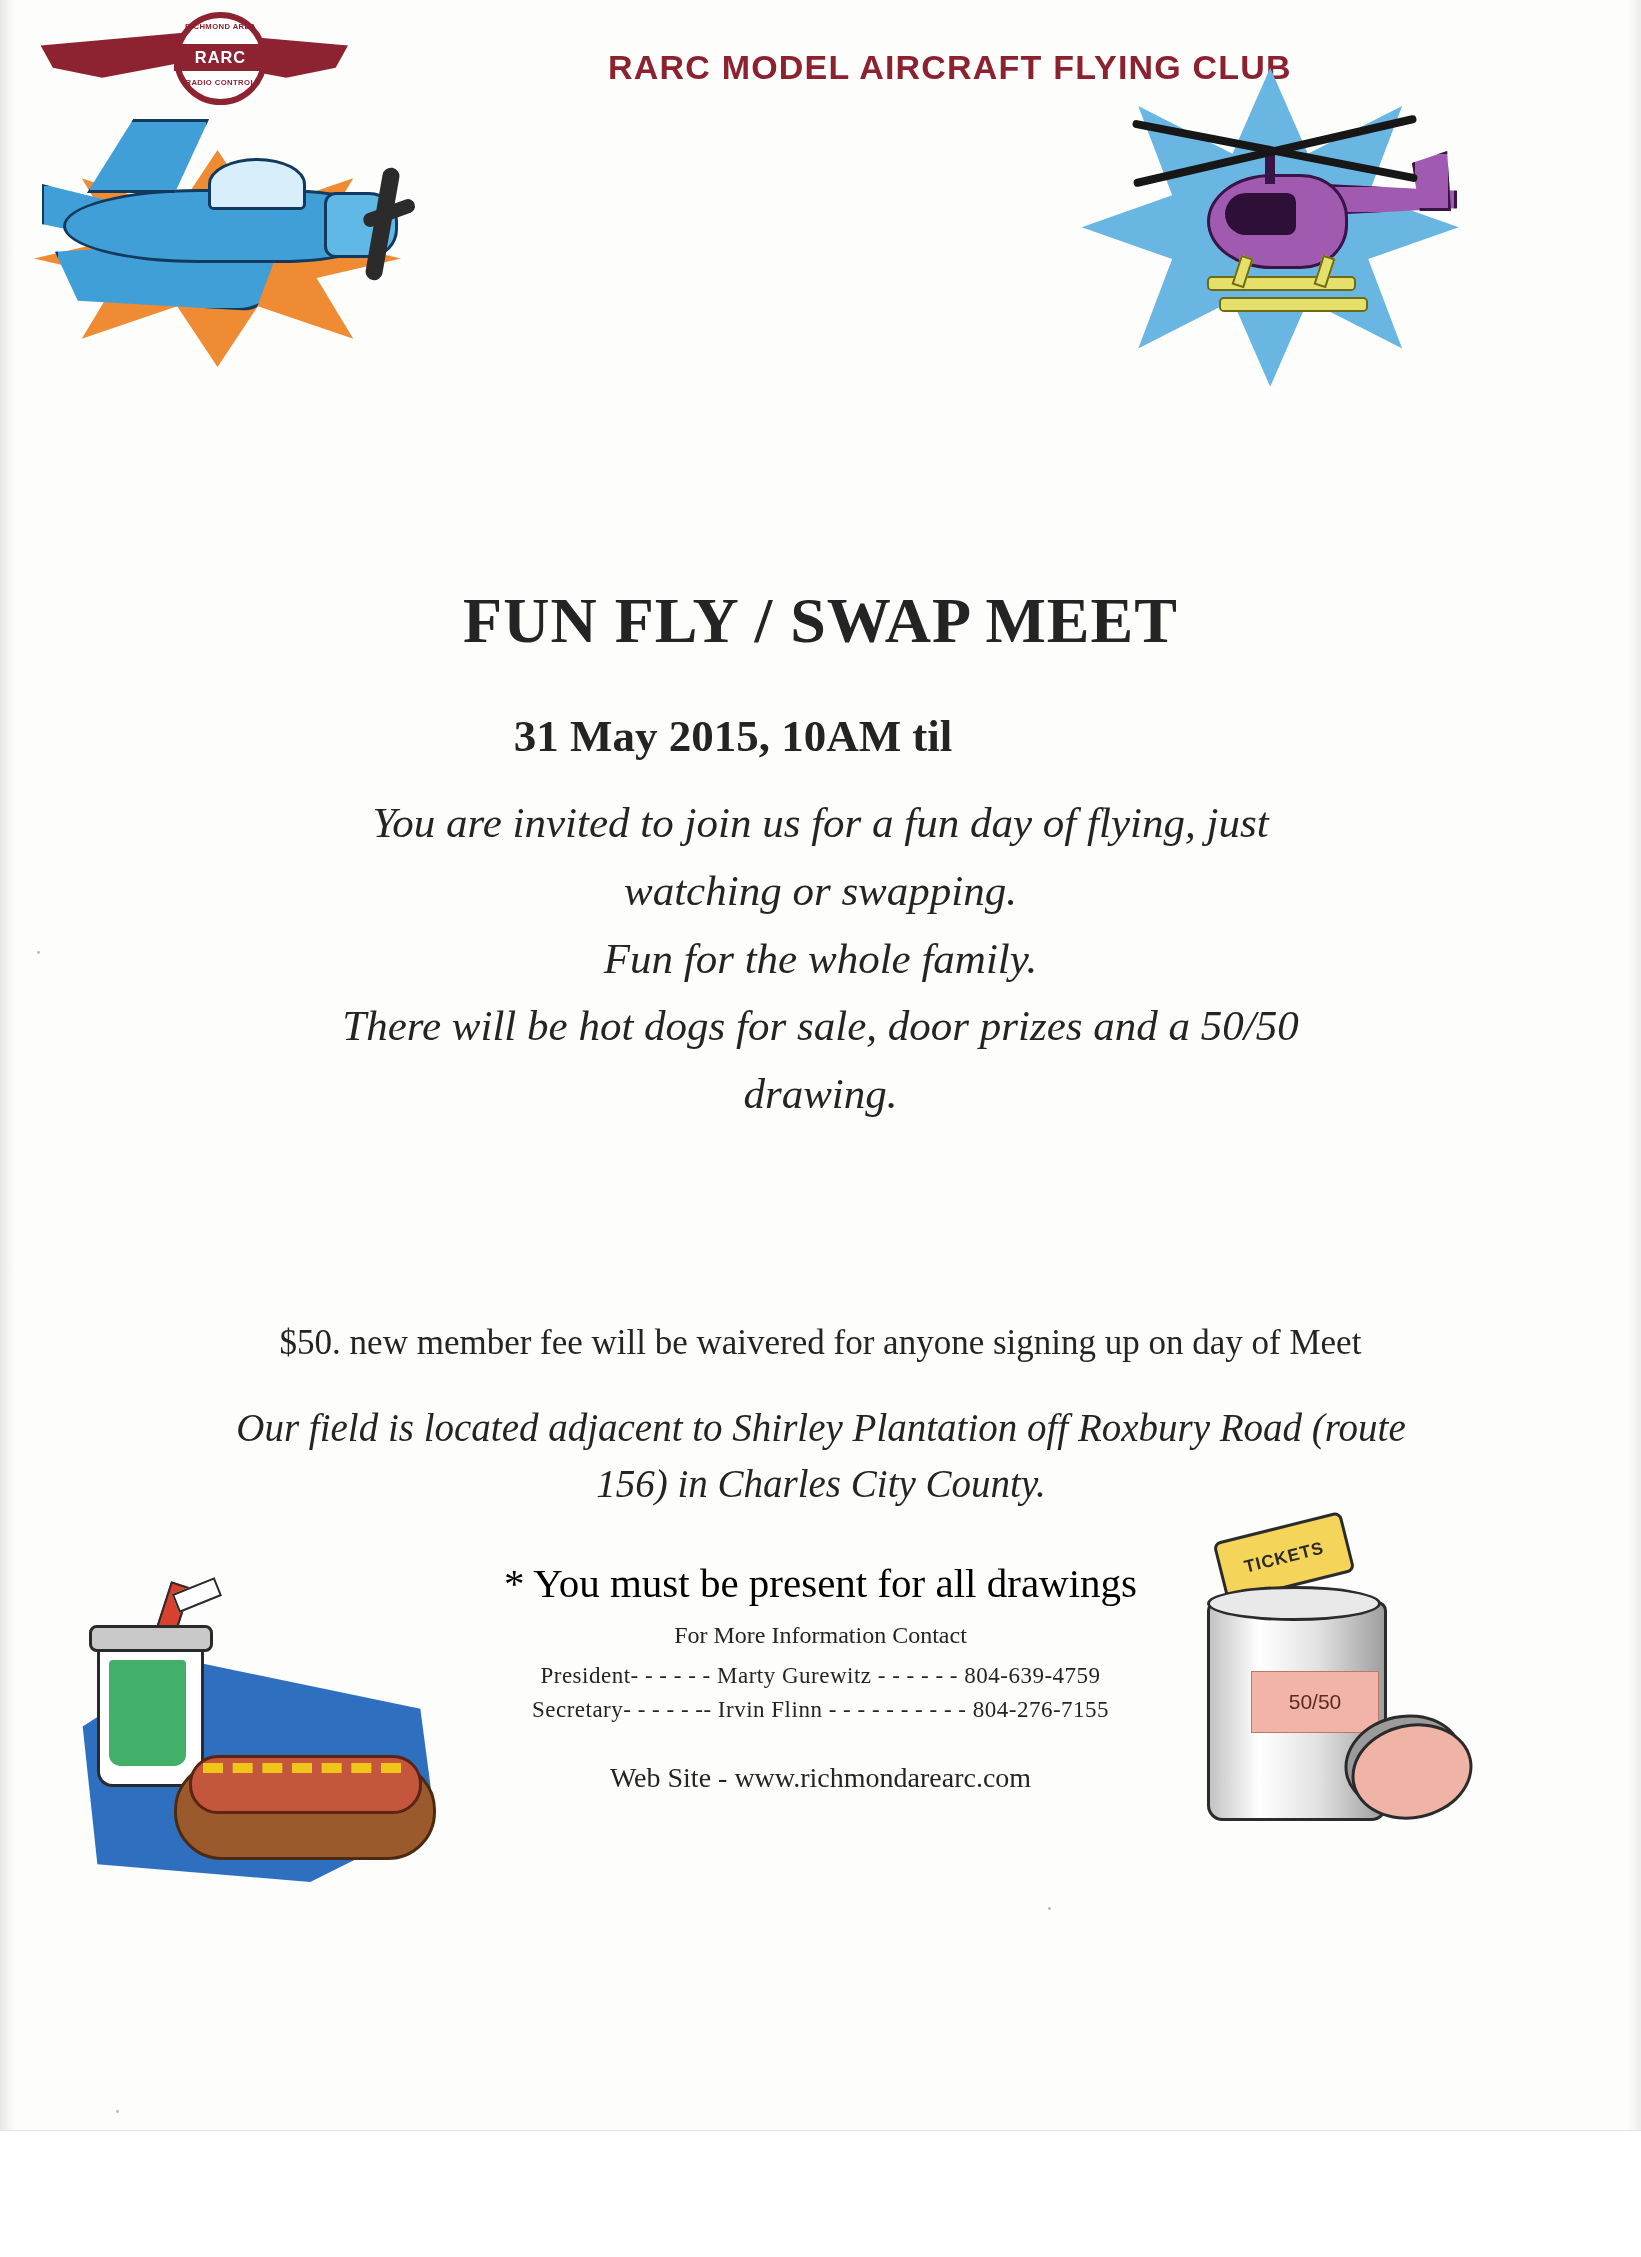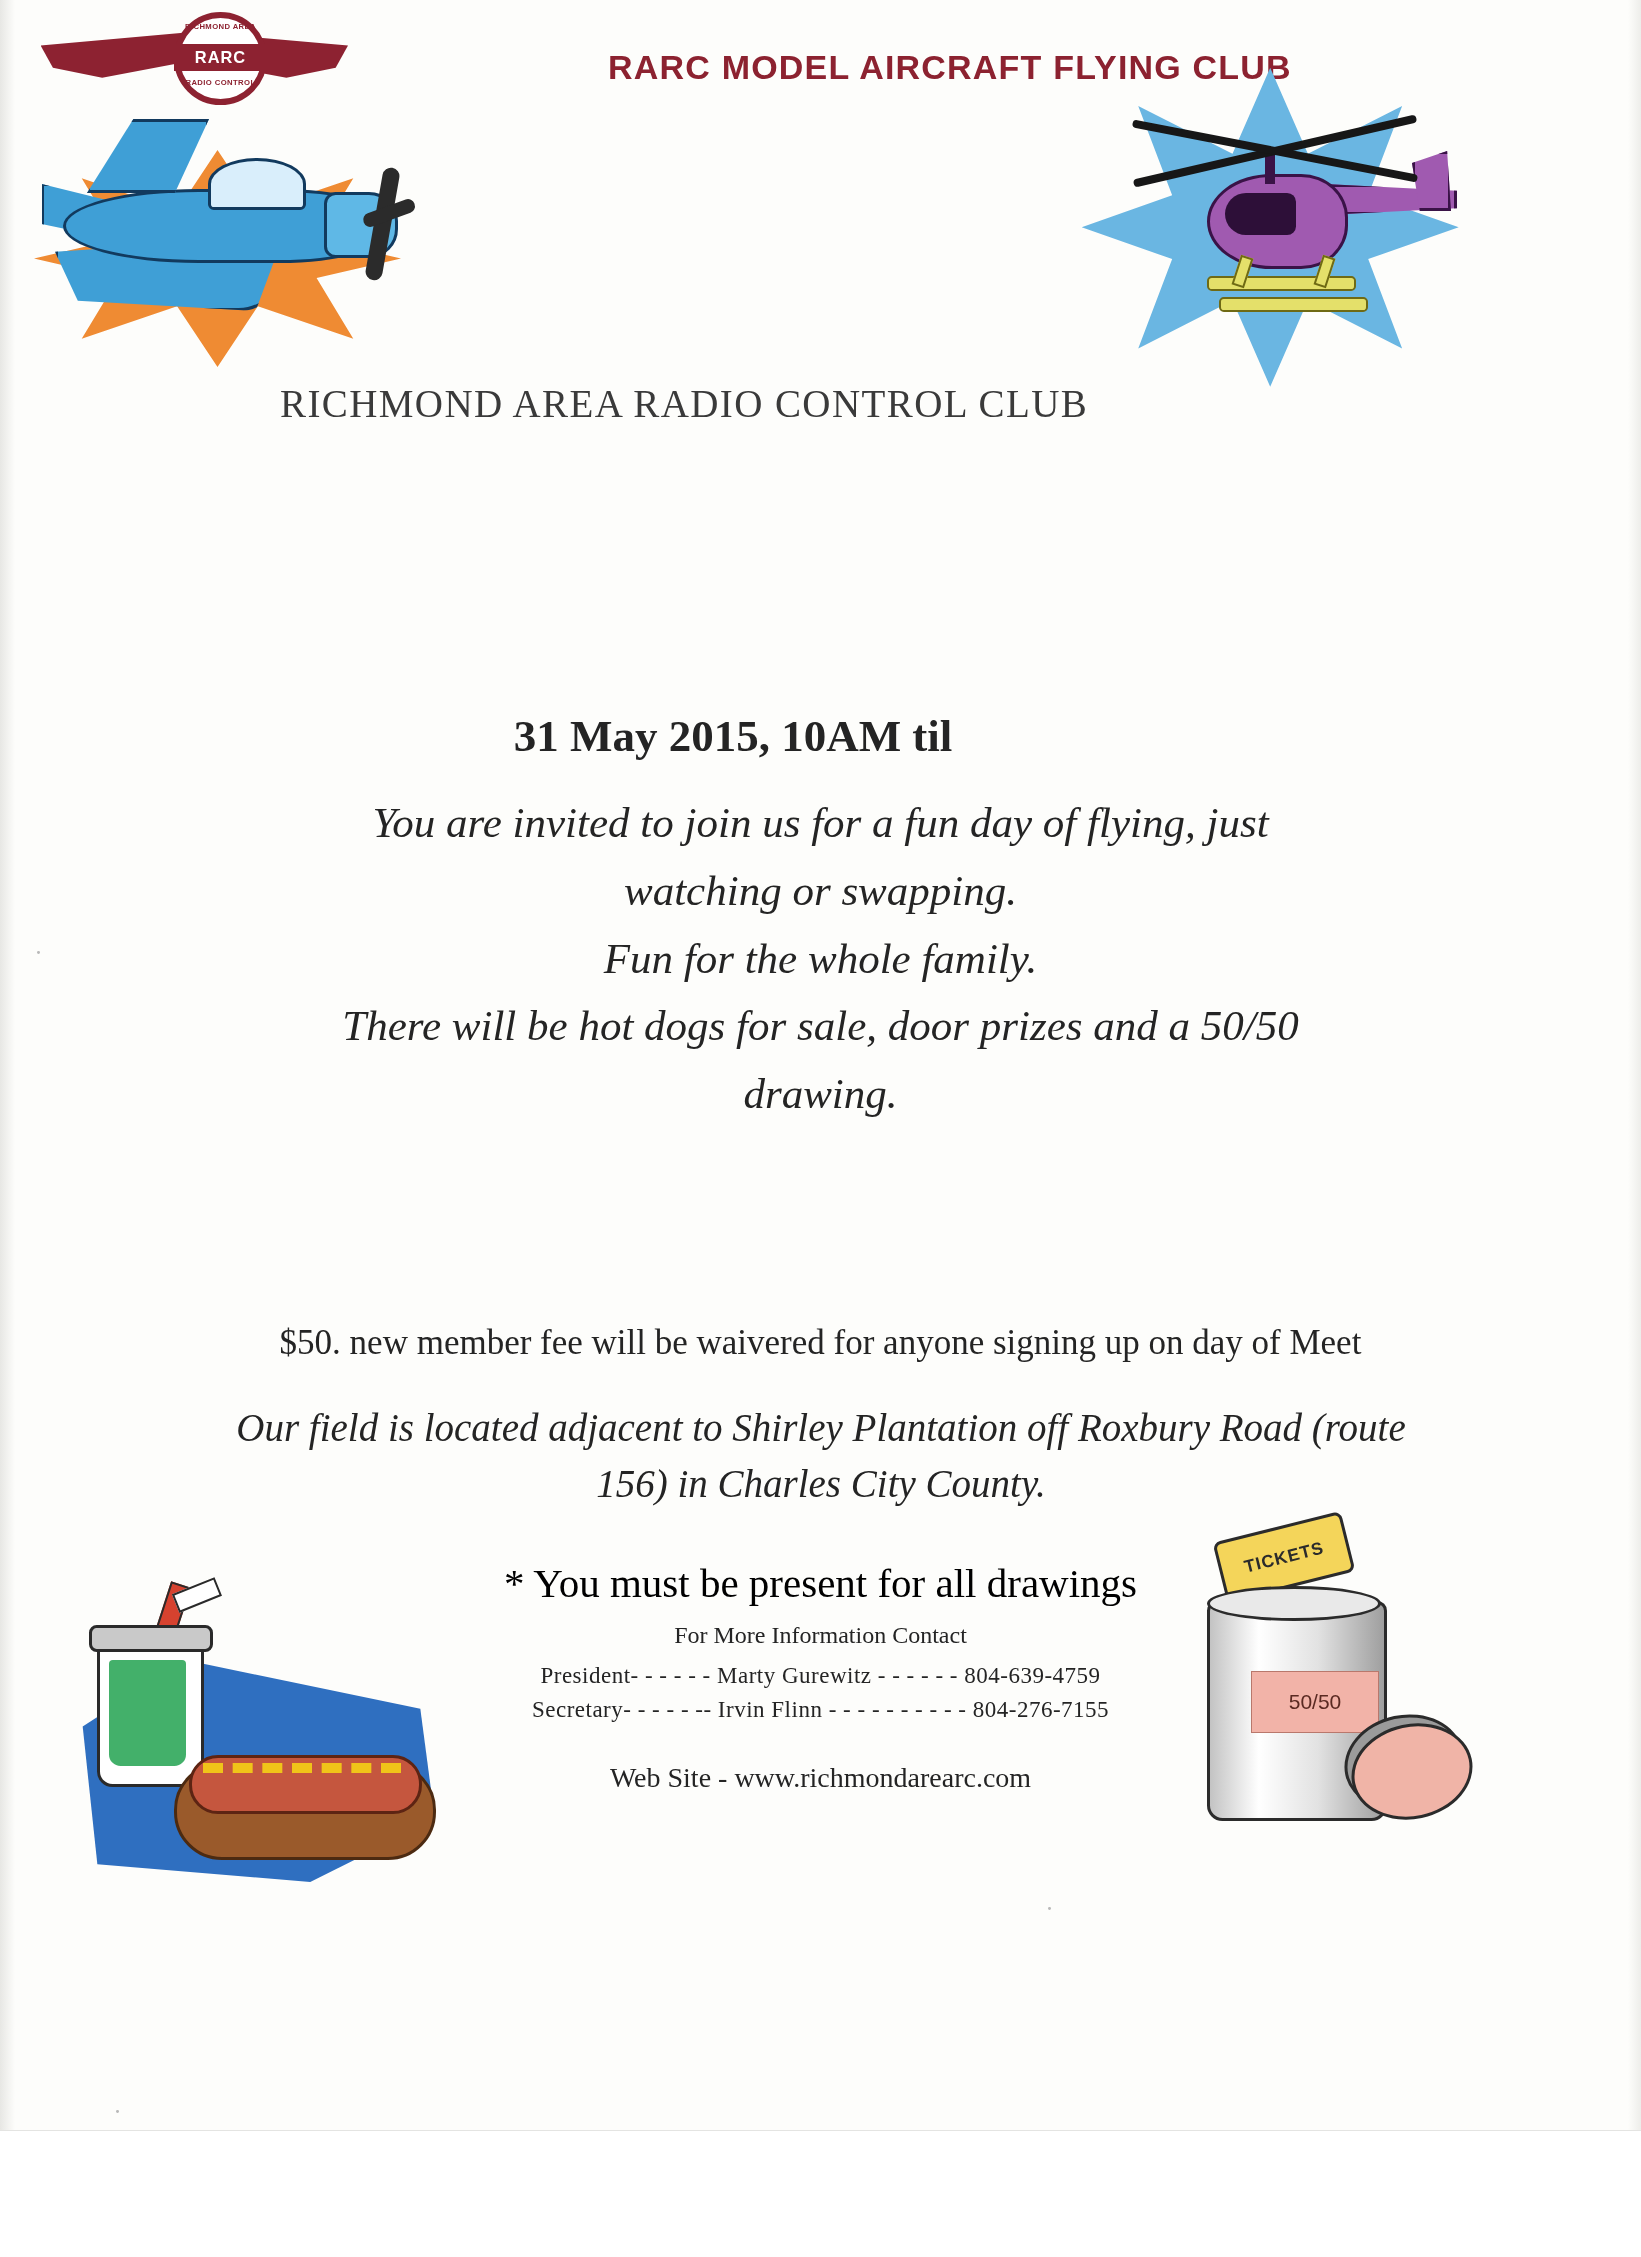--- a/index.html
+++ b/index.html
@@ -609,22 +609,22 @@
     <div class="heli-window"></div>
     <div class="rotor-mast"></div>
     <div class="rotor-blade b2"></div>
     <div class="rotor-blade b3"></div>
     <div class="skid s1"></div>
     <div class="skid s2"></div>
     <div class="skid-leg" style="left:164px; top:198px;"></div>
     <div class="skid-leg" style="left:246px; top:198px;"></div>
   </div>
 
-  <div class="club-name">RICHMOND AREA RADIO CONTROL CLUB</div>
-
+
+  <div class="headline">FUN FLY / SWAP MEET</div>
   <div class="date-line">31 May 2015, 10AM til</div>
 
   <div class="invite-block">
     <p>You are invited to join us for a fun day of flying, just</p>
     <p>watching or swapping.</p>
     <p>Fun for the whole family.</p>
     <p>There will be hot dogs for sale, door prizes and a 50/50</p>
     <p>drawing.</p>
   </div>
 

